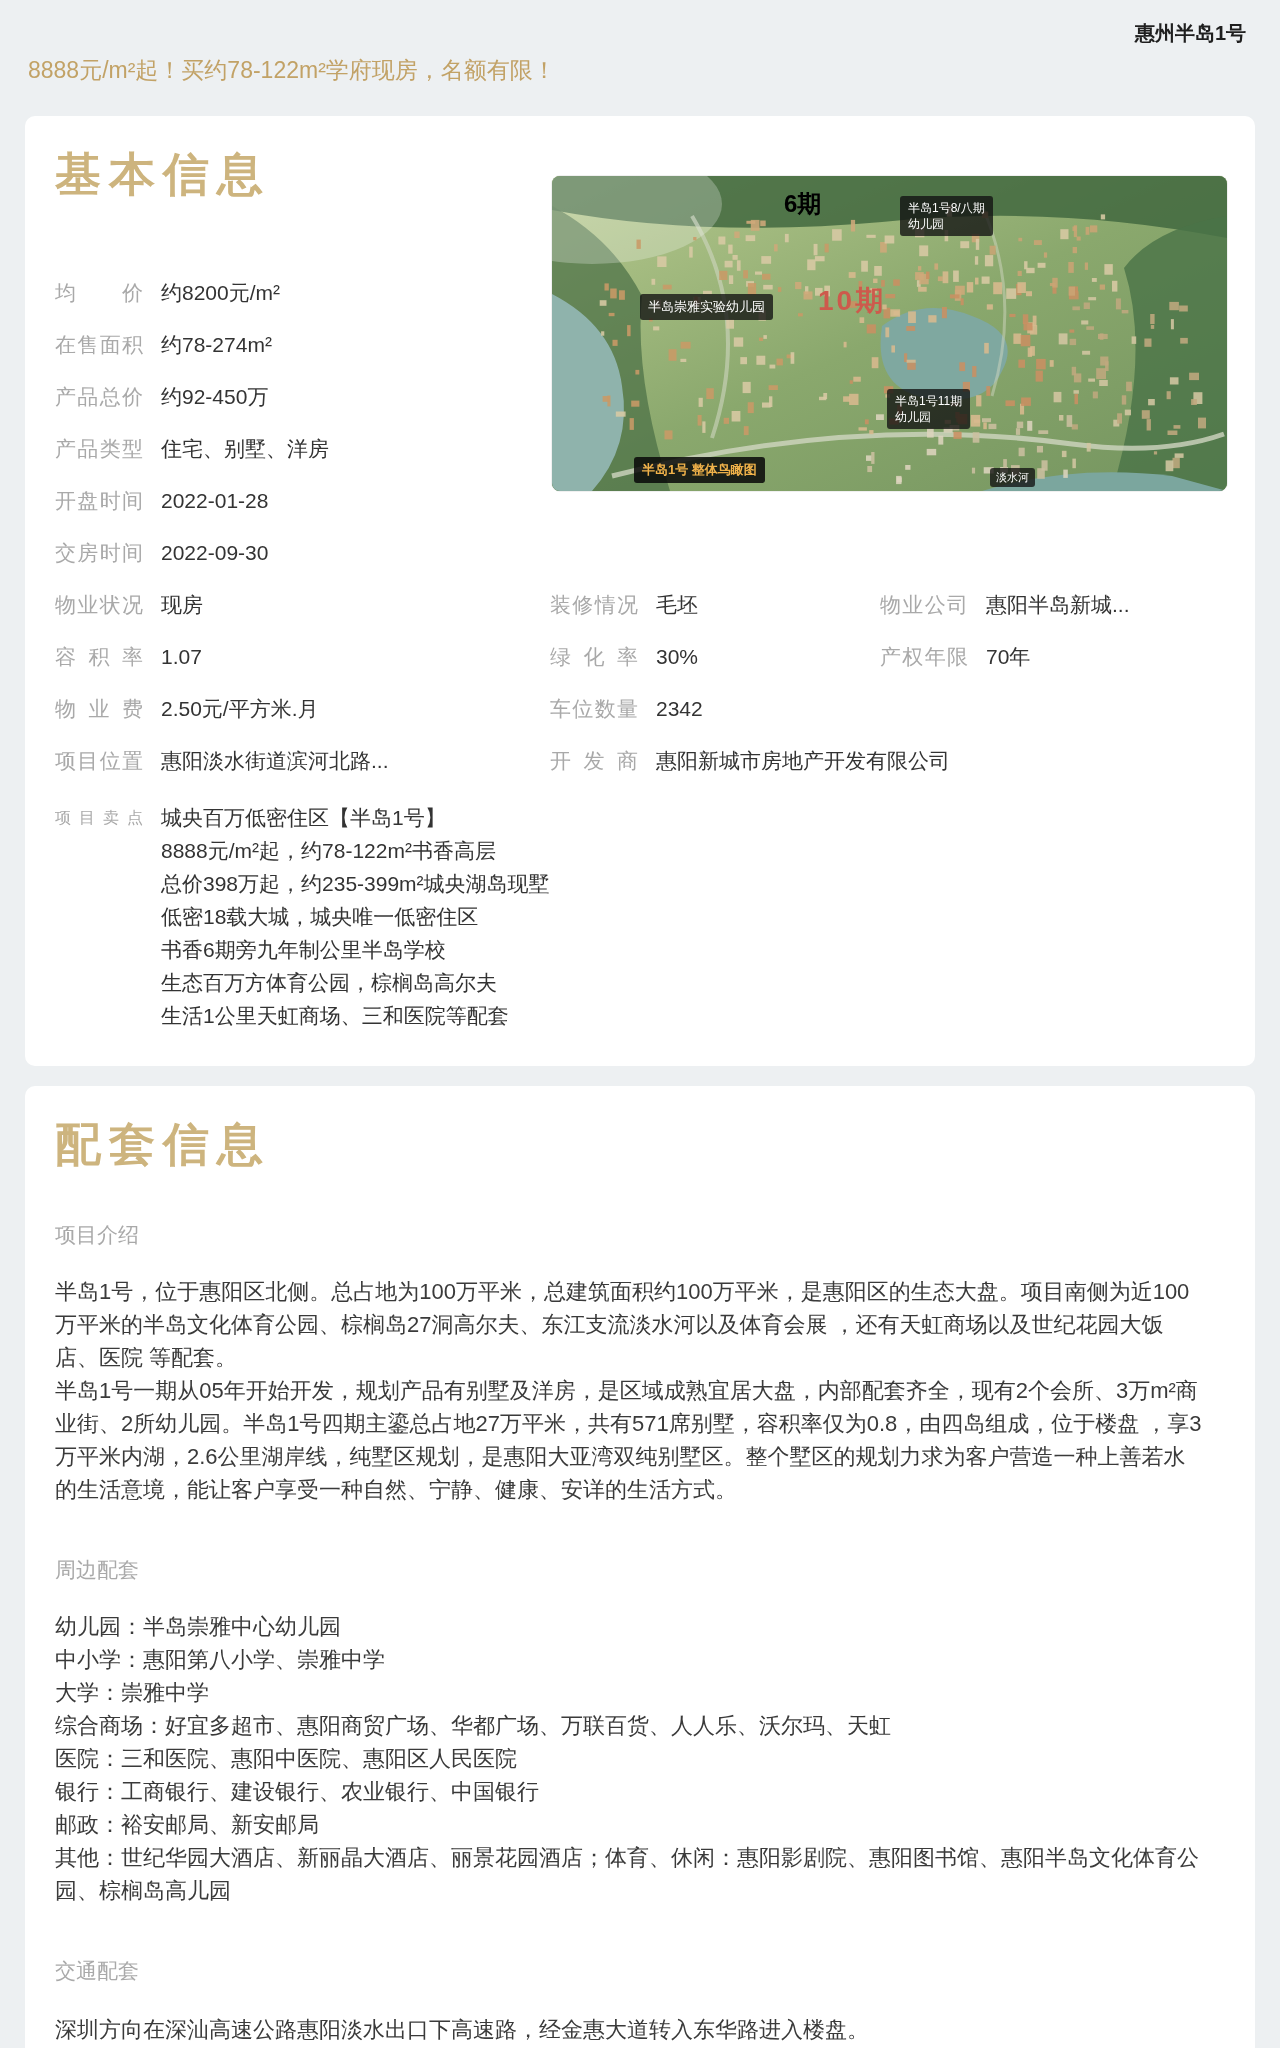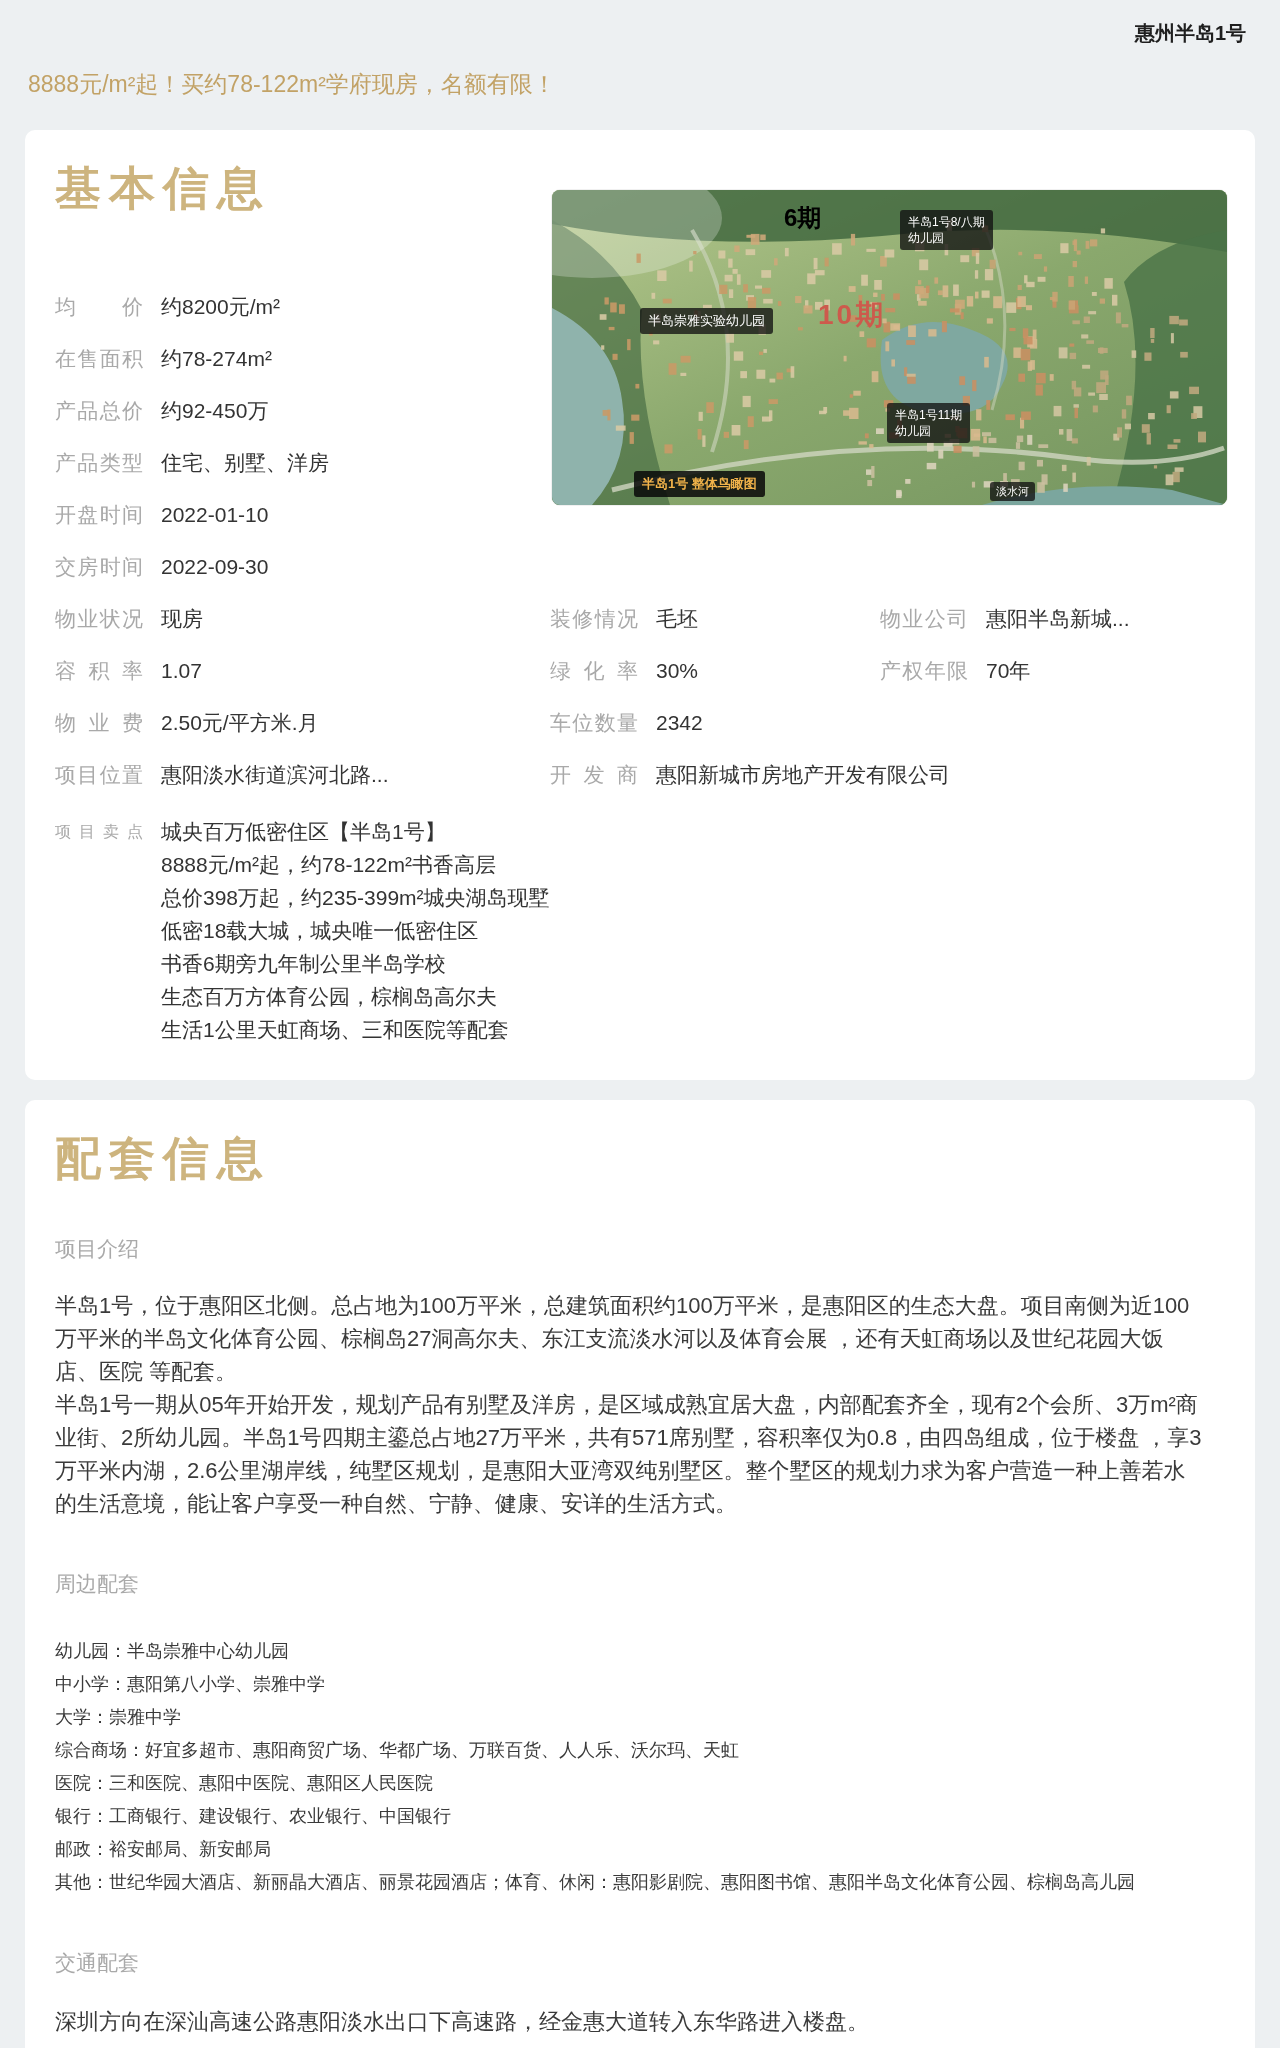--- a/index.html
+++ b/index.html
@@ -3,21 +3,21 @@
 <meta charset="utf-8">
 <style>
   html,body{margin:0;padding:0;}
   body{
     width:1280px;min-height:2048px;background:#edf0f2;
     font-family:"Liberation Sans","DejaVu Sans",sans-serif;
     color:#333;overflow:hidden;
   }
   .page-header{padding:14px 28px 0;}
   .page-title{font-size:20px;font-weight:700;color:#1f1f1f;margin:6px;text-align:right;}
-  .page-subtitle{font-size:23px;color:#c2a266;margin-top:22px;}
+  .page-subtitle{font-size:23px;color:#c2a266;margin-top:8px;}
   .card{
     background:#fff;border-radius:10px;margin:0 25px;position:relative;
   }
   .card1{margin-top:30px;padding-bottom:34px;}
   .card2{margin-top:20px;padding-bottom:42px;}
   .section-title{
     font-size:46px;font-weight:700;color:#cdb47e;letter-spacing:8px;
     padding:32px 30px 0;line-height:1.15;margin:0;
   }
   .card-body{padding:0 30px;}
@@ -46,21 +46,21 @@
   .ph10{left:266px;top:106px;font-size:28px;color:#cd5a4c;font-weight:700;letter-spacing:3px;}
   .k8{left:348px;top:20px;}
   .chongya{left:88px;top:118px;white-space:nowrap;font-size:13px;}
   .k11{left:335px;top:213px;}
   .caption{left:82px;top:281px;color:#f0b24a;font-weight:700;font-size:13px;white-space:nowrap;background:rgba(8,8,8,0.85);}
   .river{left:438px;top:292px;font-size:11px;padding:2px 6px;}
   
   .sub-label{font-size:21px;color:#a9a9a9;margin-top:50px;}
   .para{font-size:22px;line-height:33px;color:#3a3a3a;margin-top:26px;max-width:1150px;}
   .para + .para{margin-top:0;}
-  .flist{margin-top:37px;font-size:18px;line-height:33px;color:#3a3a3a;max-width:1150px;}
+  .flist{margin-top:26px;font-size:22px;line-height:33px;color:#3a3a3a;max-width:1150px;}
   .traffic{margin-top:28px;font-size:22px;line-height:33px;color:#3a3a3a;}
 </style>
 </head>
 <body>
 
 <div class="page-header">
   <h1 class="page-title">惠州半岛1号</h1>
   <div class="page-subtitle">8888元/m²起！买约78-122m²学府现房，名额有限！</div>
 </div>
 
@@ -422,21 +422,21 @@
       <div class="row">
         <span class="lbl">产品总价</span>
         <span class="val">约92-450万</span>
       </div>
       <div class="row">
         <span class="lbl">产品类型</span>
         <span class="val">住宅、别墅、洋房</span>
       </div>
       <div class="row">
         <span class="lbl">开盘时间</span>
-        <span class="val">2022-01-10</span>
+        <span class="val">2022-01-28</span>
       </div>
       <div class="row">
         <span class="lbl">交房时间</span>
         <span class="val">2022-09-30</span>
       </div>
     </div>
 
     <div class="rows-3col">
       <div class="row">
         <span class="lbl">物业状况</span>

